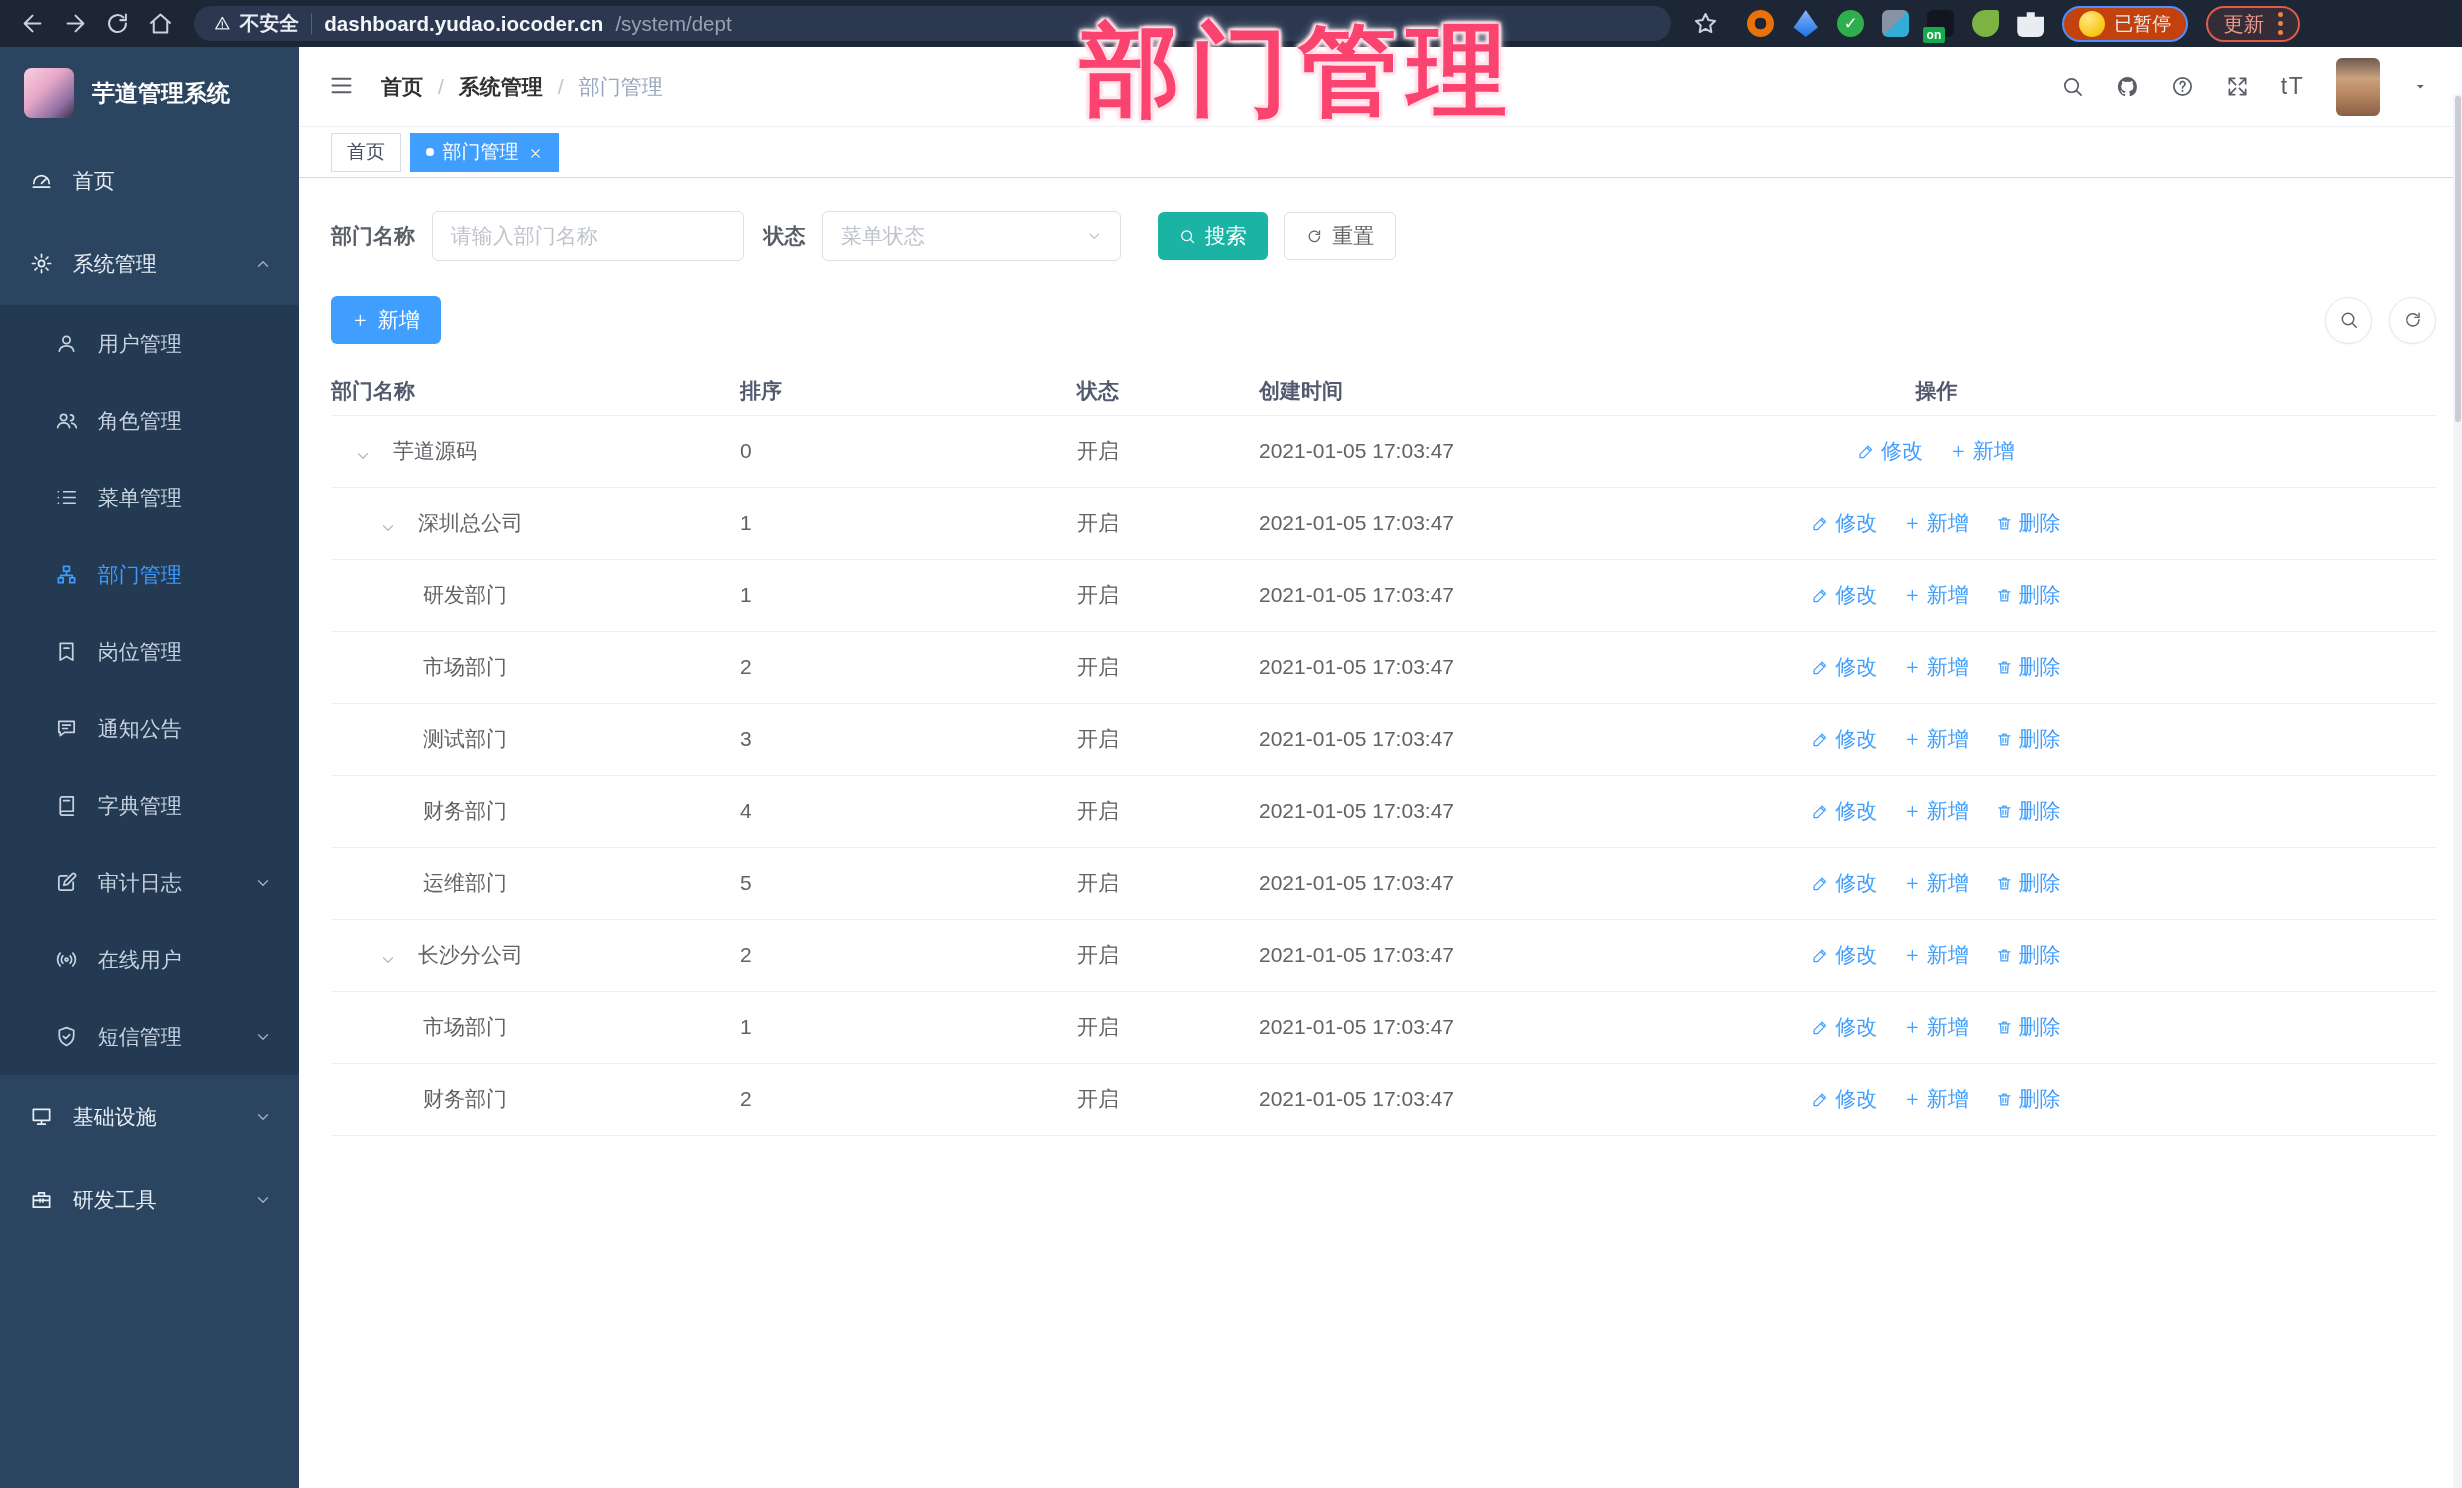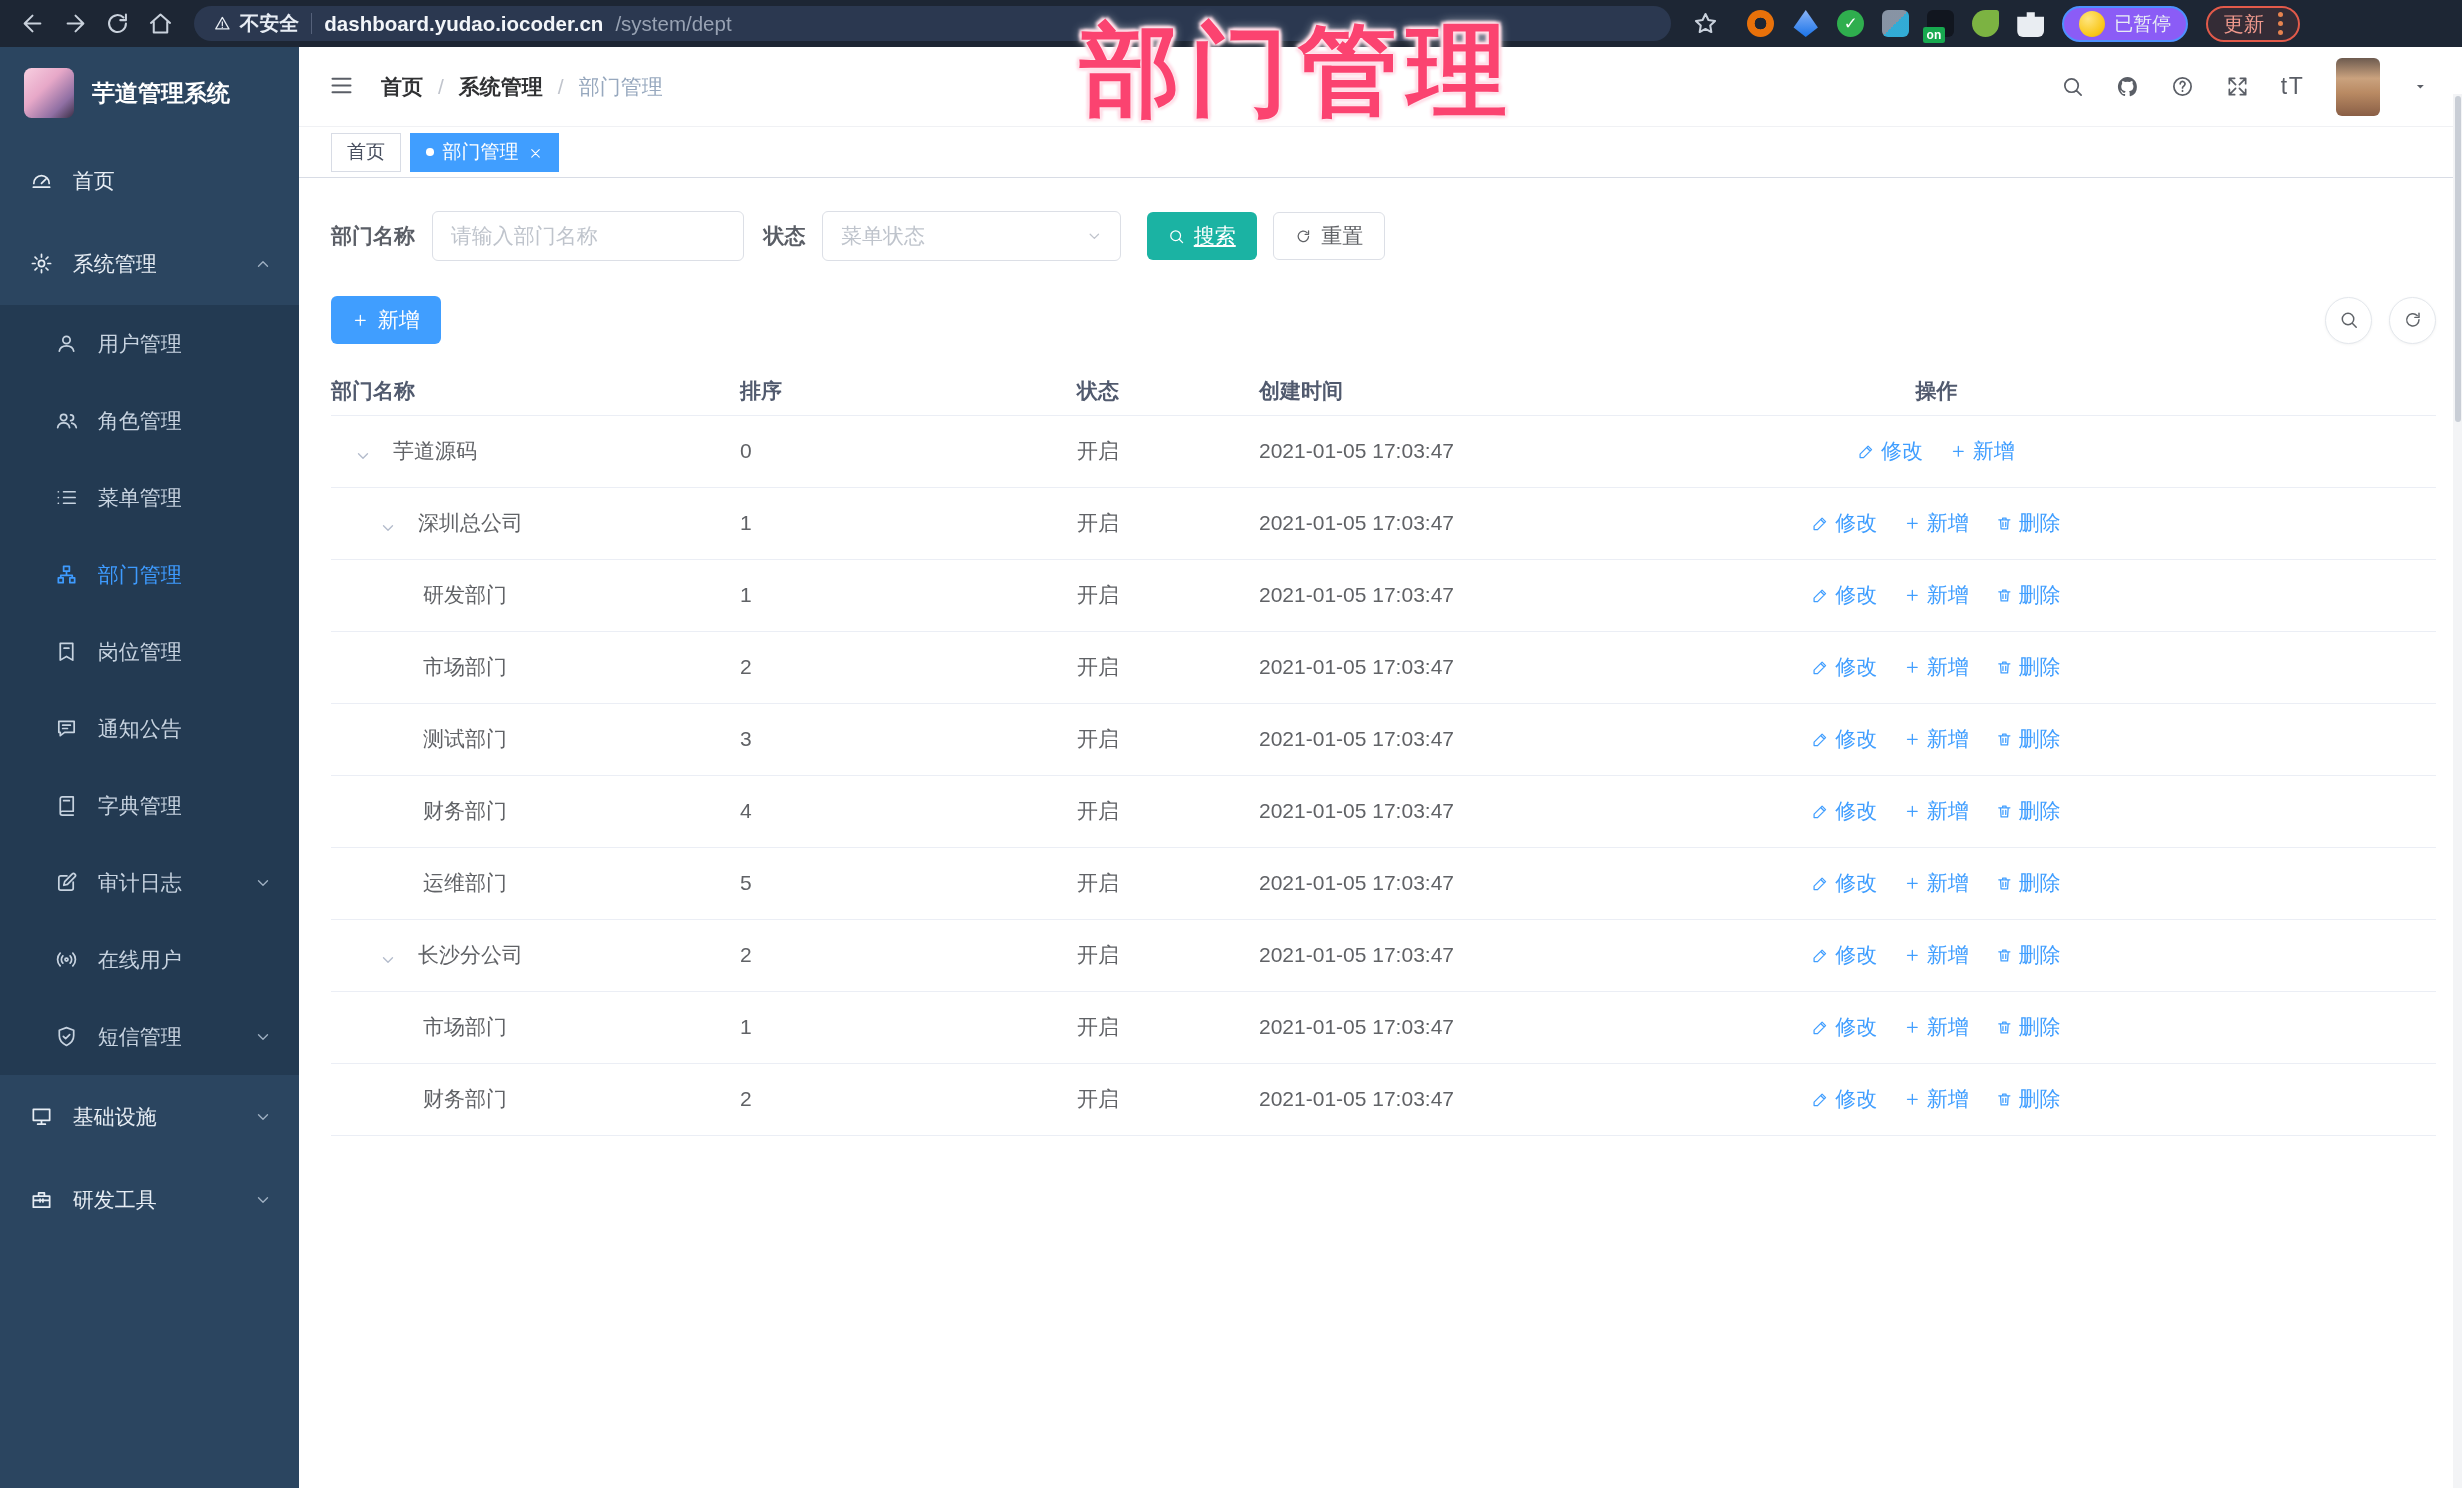--- a/index.html
+++ b/index.html
@@ -23,21 +23,21 @@
   .ext.round{border-radius:50%;}
   .ext-orange{background:radial-gradient(circle at 50% 50%,#1d2634 30%,#e8710a 32%);}
   .ext-drop{background:linear-gradient(180deg,#8ab4f8,#1a73e8);clip-path:polygon(50% 0,95% 65%,50% 100%,5% 65%);}
   .ext-green{background:#2fae4e;border-radius:50%;display:flex;align-items:center;justify-content:center;color:#fff;font-size:16.7px;font-weight:700;}
   .ext-grid{background:linear-gradient(135deg,#9aa7b8 50%,#36c3f2 50%);opacity:.85;}
   .ext-dark{background:#11161f;}
   .ext-badge{position:absolute;left:-4.5px;bottom:-6px;background:#17a94f;color:#fff;font-size:12px;font-weight:700;padding:0.8px 3.8px;border-radius:2.3px;}
   .ext-leaf{background:#7cb342;border-radius:50% 10% 50% 50%;}
   .ext-puzzle{background:#e9edf2;clip-path:polygon(0 25%,35% 25%,35% 8%,65% 8%,65% 25%,100% 25%,100% 100%,0 100%);}
   .pill{height:36px;border-radius:19.7px;display:flex;align-items:center;gap:9px;padding:0 15px;font-size:19px;}
-  .pill-paused{border:2.3px solid #4d90fe;color:#e8edf4;background:#8b5cf6;}
+  .pill-paused{border:2.3px solid #4d90fe;color:#e8edf4;background:#c2410c;}
   .emoji{width:26px;height:26px;border-radius:50%;background:radial-gradient(circle at 35% 30%,#ffe680,#f9c513 70%,#e3a00c);}
   .pill-update{border:2.3px solid #e25a4a;background:rgba(226,90,74,.12);color:#f0998d;font-size:20.5px;}
   .kebab{display:flex;flex-direction:column;gap:3.8px;margin-left:4.5px;}
   .kebab i{width:5.3px;height:5.3px;border-radius:50%;background:#e8834f;}
 
   
   .pink-title{position:absolute;left:1080px;top:4.5px;z-index:99;font-size:100px;font-weight:700;letter-spacing:9px;color:#fb4370;
     text-shadow:0 0 2.3px #fff,2.3px 2.3px 3px #ffd9e4,-2.3px -2.3px 3px #ffd9e4,2.3px -2.3px 3px #ffd9e4,-2.3px 2.3px 3px #ffd9e4,0 0 10.6px rgba(255,255,255,.95);}
 
   
@@ -77,21 +77,21 @@
   .filters{margin-top:33px;display:flex;align-items:center;font-size:21px;}
   .f-label{font-weight:600;color:#5a5e66;white-space:nowrap;}
   .inp{width:312px;height:50px;border:0.8px solid #dcdfe6;border-radius:6px;padding:0 18px;font-size:21px;color:#606266;margin-left:16.7px;
        font-family:"Liberation Sans","DejaVu Sans",sans-serif;outline:none;background:#fff;}
   .inp::placeholder{color:#bfc4cc;}
   .sel{position:relative;margin-left:16.7px;}
   .sel .inp{margin-left:0;width:299px;padding-right:45px;}
   .sel .chev{position:absolute;right:15px;top:15px;color:#c0c4cc;width:19.7px;height:19.7px;}
   .btn{height:48px;border-radius:6px;display:flex;align-items:center;gap:9px;font-size:21px;padding:0 21px;border:none;cursor:default;
        font-family:"Liberation Sans","DejaVu Sans",sans-serif;}
-  .btn-search{background:#1bb3a3;color:#fff;margin-left:26px;text-decoration:underline;}
+  .btn-search{background:#1bb3a3;color:#fff;margin-left:37px;}
   .btn-reset{background:#fff;color:#606266;border:0.8px solid #dcdfe6;margin-left:16.7px;}
   .btn-add{background:#409eff;color:#fff;}
   .toolbar{margin-top:35px;display:flex;align-items:center;}
   .circles{margin-left:auto;display:flex;gap:16.7px;}
   .circle{width:47px;height:47px;border-radius:50%;border:0.8px solid #e3e7ec;background:#fff;display:flex;align-items:center;justify-content:center;color:#5f6368;box-shadow:0 0.8px 3px rgba(0,0,0,.05);}
   .circle .ic{width:19.7px;height:19.7px;}
 
   table.grid{margin-top:24px;width:100%;border-collapse:collapse;font-size:21px;table-layout:fixed;}
   .grid th{height:47px;text-align:left;color:#515a6e;font-weight:700;border-bottom:0.8px solid #ebeef5;padding:0 0 0 19px;}
   .grid td{height:72px;border-bottom:0.8px solid #ebeef5;padding:0 0 0 19px;color:#606266;}

